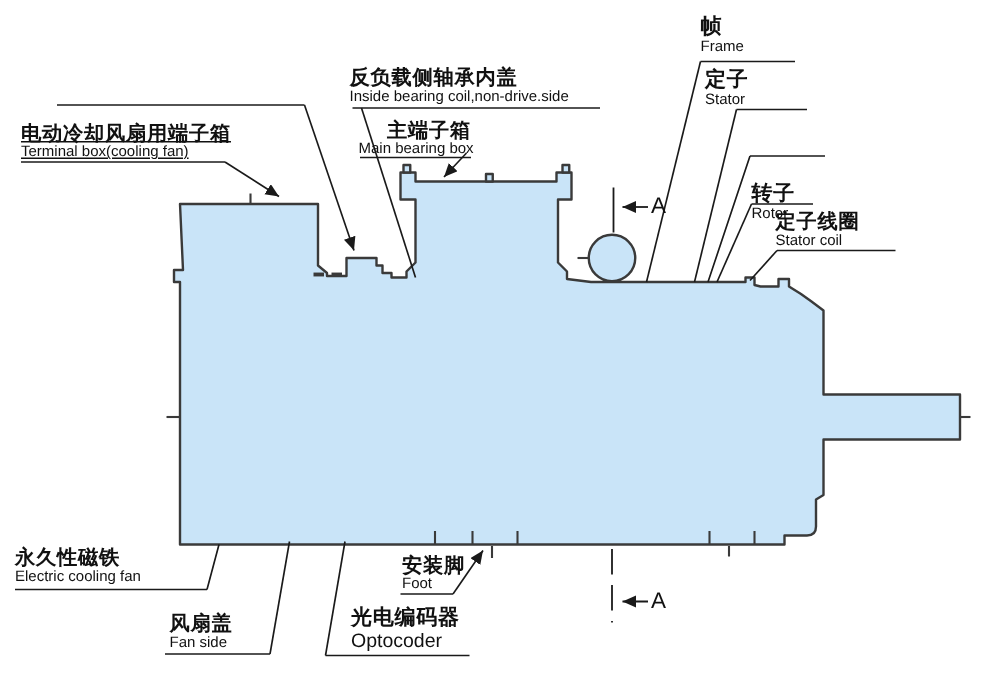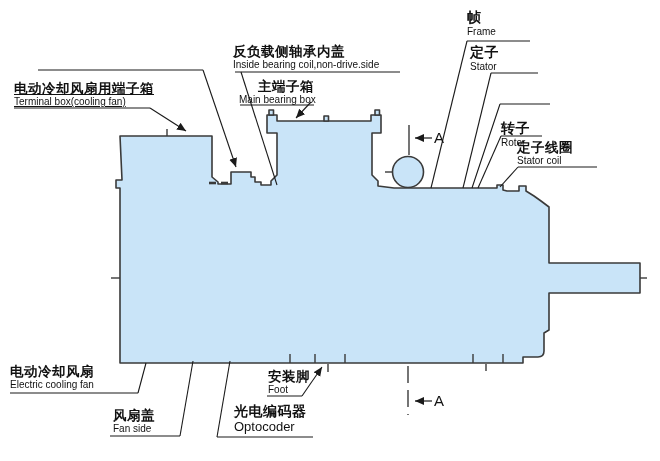--- a/index.html
+++ b/index.html
@@ -141,21 +141,21 @@
     <span class="zh-big">转子</span>
     <span class="en">Rotor</span>
   </div>
 
   <div class="lbl" style="left:517px;top:140px;">
     <span class="zh">定子线圈</span>
     <span class="en">Stator coil</span>
   </div>
 
   <div class="lbl" style="left:10px;top:364px;">
-    <span class="zh">电动冷却风扇</span>
+    <span class="zh">永久性磁铁</span>
     <span class="en">Electric cooling fan</span>
   </div>
 
   <div class="lbl" style="left:113px;top:408px;">
     <span class="zh">风扇盖</span>
     <span class="en">Fan side</span>
   </div>
 
   <div class="lbl" style="left:234px;top:404px;">
     <span class="zh-big">光电编码器</span>

